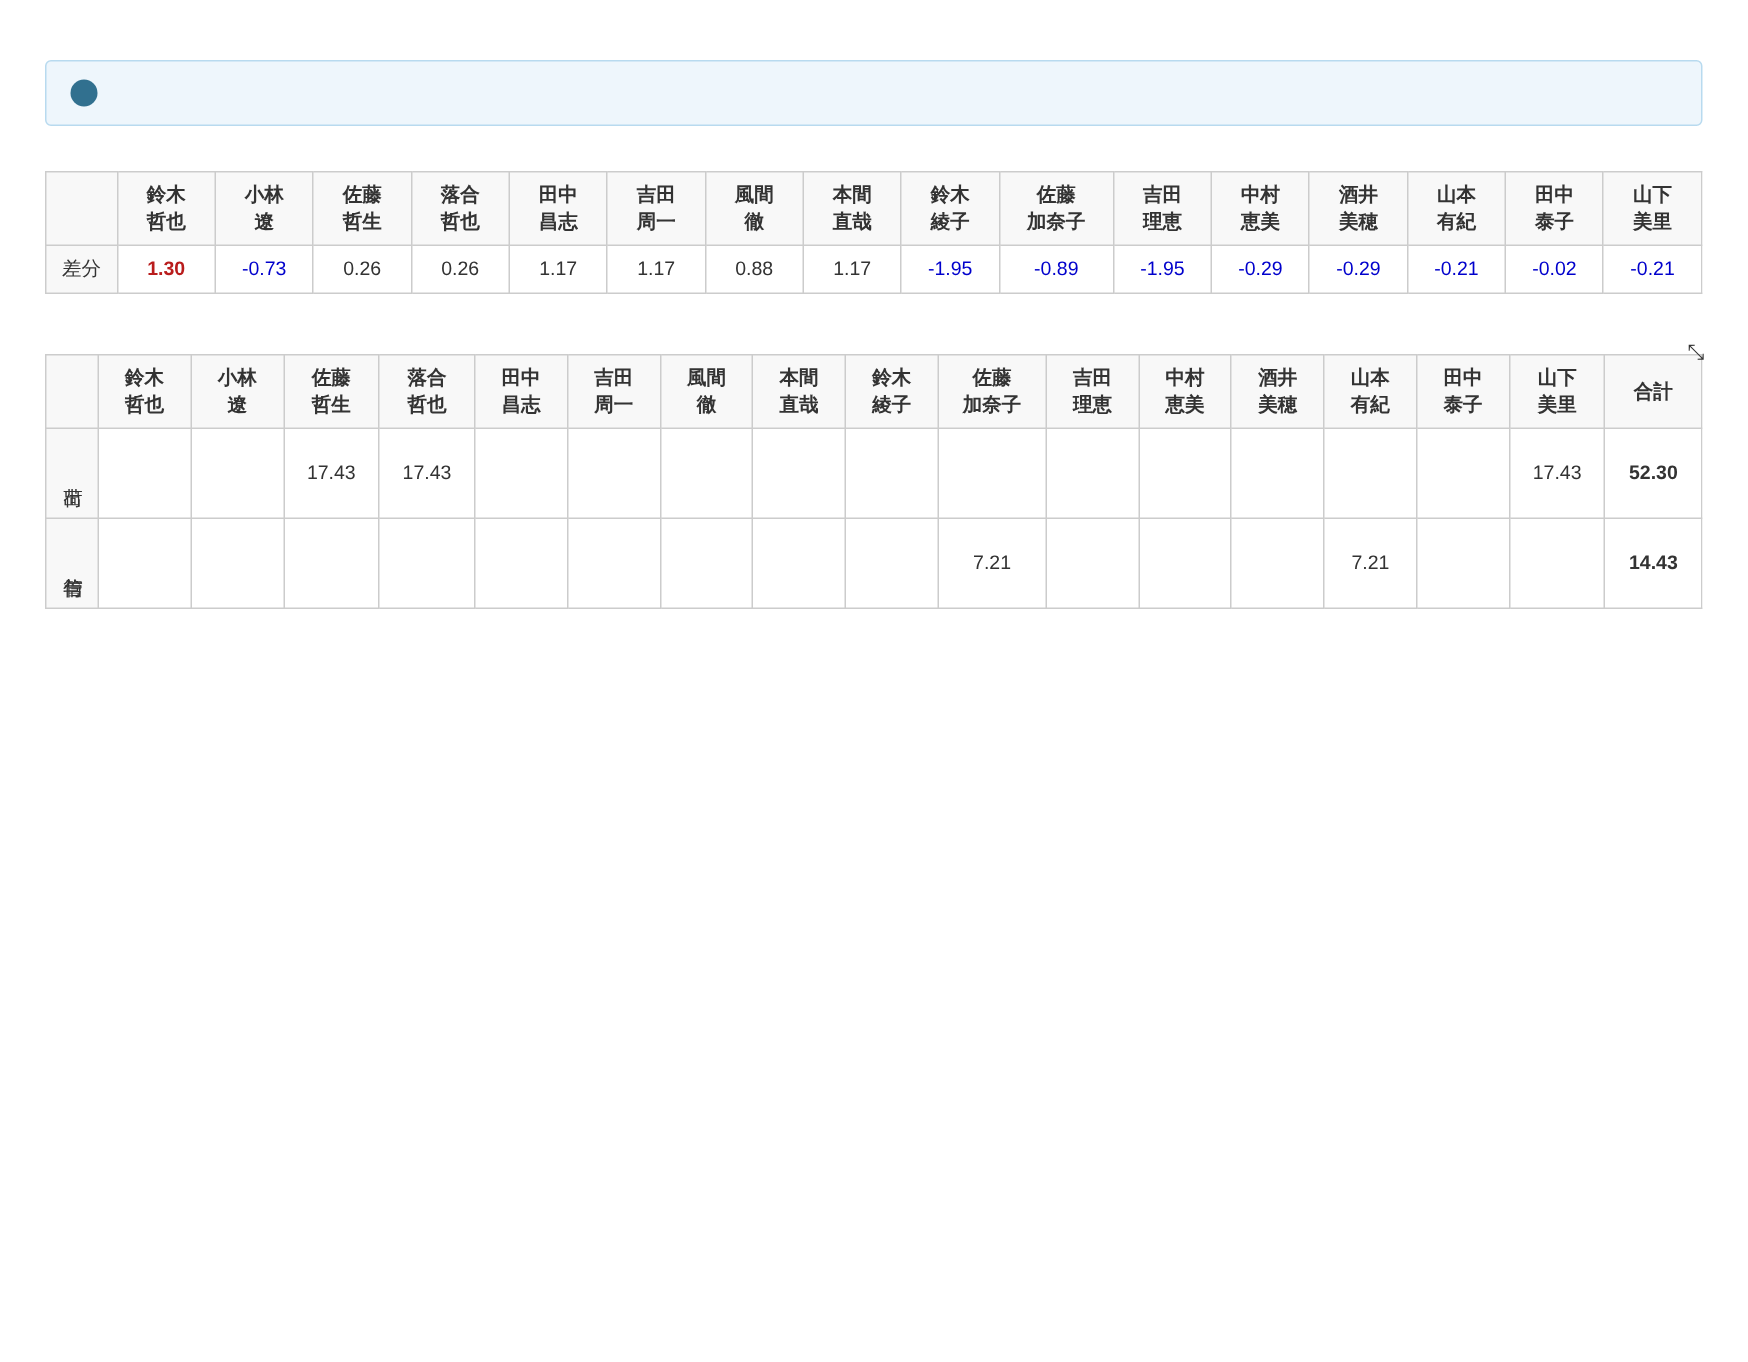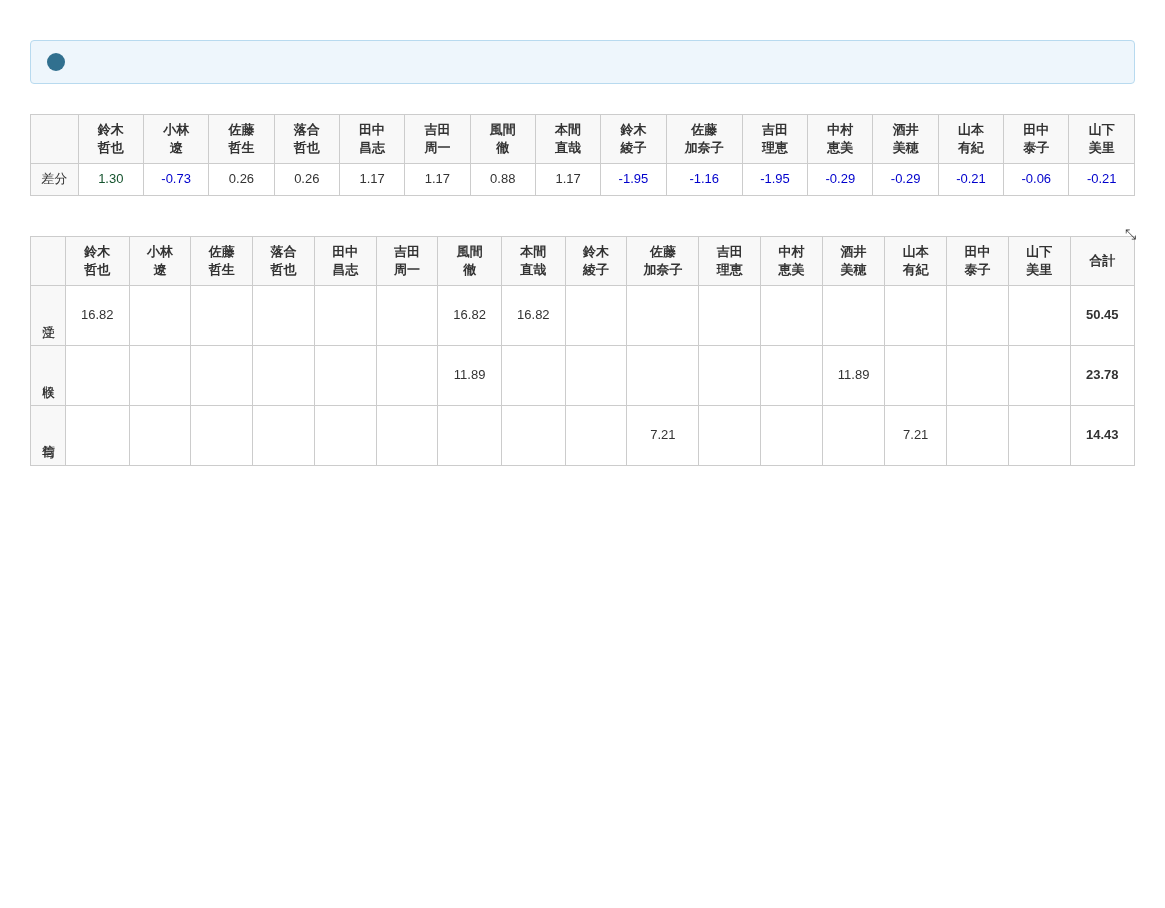--- a/index.html
+++ b/index.html
@@ -146,35 +146,35 @@
             <th style="white-space: pre-line; min-width: 48px;">田中
 泰子</th>
             <th style="white-space: pre-line; min-width: 48px;">山下
 美里</th>
           </tr>
       </thead>
       <tbody>
         <tr class="diff-row">
 
         <td class="row-header" style="writing-mode: horizontal-tb;">差分</td>
-            <td style="color: #14532d;">1.30</td>
+            <td style="color: #b91c1c; font-weight: bold;">1.30</td>
             <td style="color: rgb(0, 0, 204);">-0.73</td>
             <td style="color: rgb(51, 51, 51);">0.26</td>
             <td style="color: rgb(51, 51, 51);">0.26</td>
             <td style="color: rgb(51, 51, 51);">1.17</td>
             <td style="color: rgb(51, 51, 51);">1.17</td>
             <td style="color: rgb(51, 51, 51);">0.88</td>
             <td style="color: rgb(51, 51, 51);">1.17</td>
             <td style="color: rgb(0, 0, 204);">-1.95</td>
-            <td style="color: rgb(0, 0, 204);">-1.16</td>
+            <td style="color: rgb(0, 0, 204);">-0.89</td>
             <td style="color: rgb(0, 0, 204);">-1.95</td>
             <td style="color: rgb(0, 0, 204);">-0.29</td>
             <td style="color: rgb(0, 0, 204);">-0.29</td>
             <td style="color: rgb(0, 0, 204);">-0.21</td>
-            <td style="color: rgb(0, 0, 204);">-0.06</td>
+            <td style="color: rgb(0, 0, 204);">-0.02</td>
             <td style="color: rgb(0, 0, 204);">-0.21</td>
           </tr>
       </tbody>
     </table>
   </div>
 
   <h2 class="section-title"></h2>
   <div class="section-2-wrapper">
     <span class="minimize-icon" title="minimize">⤡</span>
     <div class="table-wrapper">
@@ -213,59 +213,39 @@
 有紀</th>
               <th style="white-space: pre-line; min-width: 48px;">田中
 泰子</th>
               <th style="white-space: pre-line; min-width: 48px;">山下
 美里</th>
               <th style="white-space: pre-line; min-width: 50px; font-weight: bold;">合計</th>
             </tr>
         </thead>
         <tbody>
 
-        <tr>
-              <td class="row-header" style="writing-mode: vertical-rl; height: 60px;">受注</td>
-              <td>16.82</td>
-              <td></td>
-              <td></td>
-              <td></td>
-              <td></td>
-              <td></td>
-              <td>16.82</td>
-              <td>16.82</td>
-              <td></td>
-              <td></td>
-              <td></td>
-              <td></td>
-              <td></td>
-              <td></td>
-              <td></td>
-              <td></td>
-              <td style="font-weight: bold;">50.45</td>
-            </tr>
             <tr>
-              <td class="row-header" style="writing-mode: vertical-rl; height: 60px;">検収</td>
-              <td></td>
-              <td></td>
-              <td></td>
-              <td></td>
-              <td></td>
-              <td></td>
-              <td>11.89</td>
-              <td></td>
-              <td></td>
-              <td></td>
-              <td></td>
-              <td></td>
-              <td>11.89</td>
-              <td></td>
-              <td></td>
-              <td></td>
-              <td style="font-weight: bold;">23.78</td>
+              <td class="row-header" style="writing-mode: vertical-rl; height: 60px;">出荷</td>
+              <td></td>
+              <td></td>
+              <td>17.43</td>
+              <td>17.43</td>
+              <td></td>
+              <td></td>
+              <td></td>
+              <td></td>
+              <td></td>
+              <td></td>
+              <td></td>
+              <td></td>
+              <td></td>
+              <td></td>
+              <td></td>
+              <td>17.43</td>
+              <td style="font-weight: bold;">52.30</td>
             </tr>
             <tr>
               <td class="row-header" style="writing-mode: vertical-rl; height: 60px;">与信管</td>
               <td></td>
               <td></td>
               <td></td>
               <td></td>
               <td></td>
               <td></td>
               <td></td>

